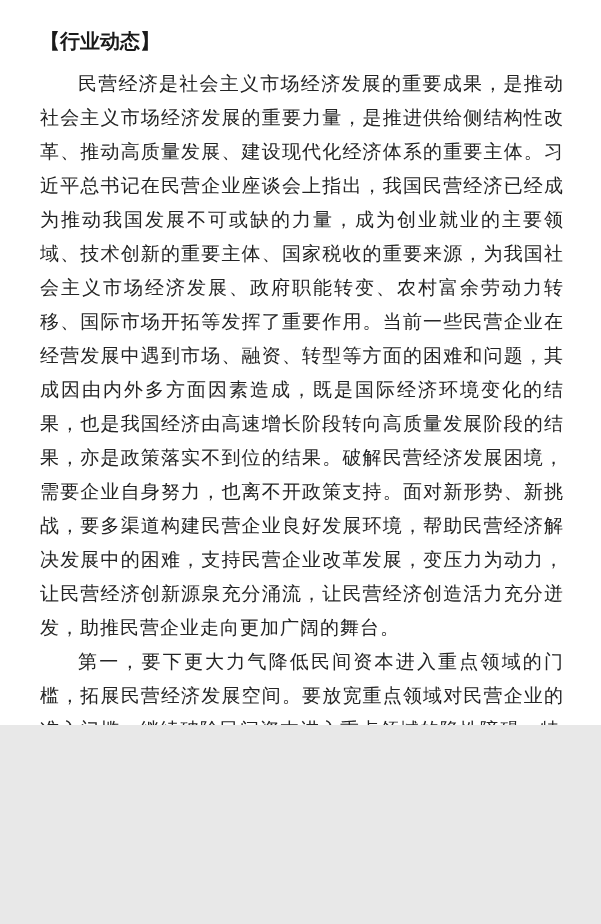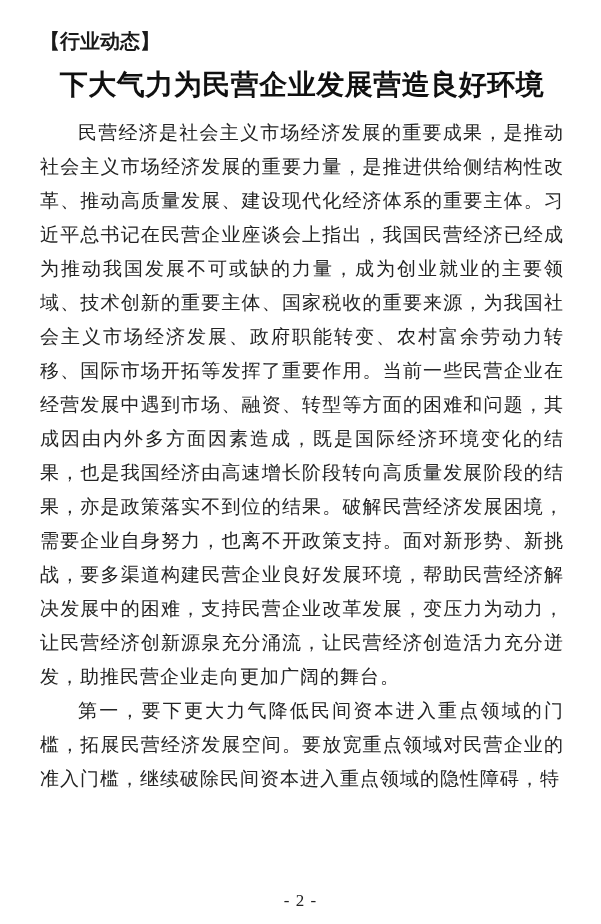--- a/index.html
+++ b/index.html
@@ -3,21 +3,21 @@
 <meta charset="utf-8">
 <style>
   html, body {
     margin: 0;
     padding: 0;
     background: #e8e8e8;
   }
   .page {
     position: relative;
     width: 601px;
-    height: 924px;
+    height: 725px;
     margin: 0 auto;
     background: #ffffff;
     box-sizing: border-box;
     padding: 28px 37px 0 40px;
     font-family: "Liberation Serif", serif;
     color: #262626;
     overflow: hidden;
   }
   .section-header {
     font-family: "Liberation Sans", sans-serif;
@@ -61,21 +61,20 @@
     letter-spacing: 1px;
     color: #222222;
   }
 </style>
 </head>
 <body>
 
 <div class="page">
   <div class="section-header">【行业动态】</div>
 
-  <h1 class="doc-title">下大气力为民营企业发展营造良好环境</h1>
 
   <div class="doc-body">
     <p>民营经济是社会主义市场经济发展的重要成果，是推动社会主义市场经济发展的重要力量，是推进供给侧结构性改革、推动高质量发展、建设现代化经济体系的重要主体。习近平总书记在民营企业座谈会上指出，我国民营经济已经成为推动我国发展不可或缺的力量，成为创业就业的主要领域、技术创新的重要主体、国家税收的重要来源，为我国社会主义市场经济发展、政府职能转变、农村富余劳动力转移、国际市场开拓等发挥了重要作用。当前一些民营企业在经营发展中遇到市场、融资、转型等方面的困难和问题，其成因由内外多方面因素造成，既是国际经济环境变化的结果，也是我国经济由高速增长阶段转向高质量发展阶段的结果，亦是政策落实不到位的结果。破解民营经济发展困境，需要企业自身努力，也离不开政策支持。面对新形势、新挑战，要多渠道构建民营企业良好发展环境，帮助民营经济解决发展中的困难，支持民营企业改革发展，变压力为动力，让民营经济创新源泉充分涌流，让民营经济创造活力充分迸发，助推民营企业走向更加广阔的舞台。</p>
     <p>第一，要下更大力气降低民间资本进入重点领域的门槛，拓展民营经济发展空间。要放宽重点领域对民营企业的准入门槛，继续破除民间资本进入重点领域的隐性障碍，特</p>
   </div>
 
   <div class="page-footer">- 2 -</div>
 </div>
 
 </body></html>

